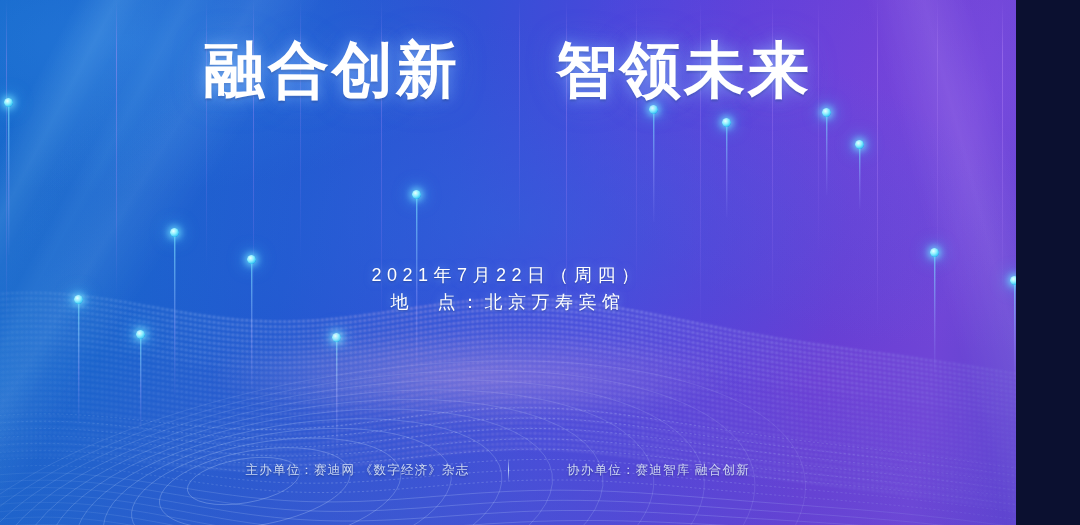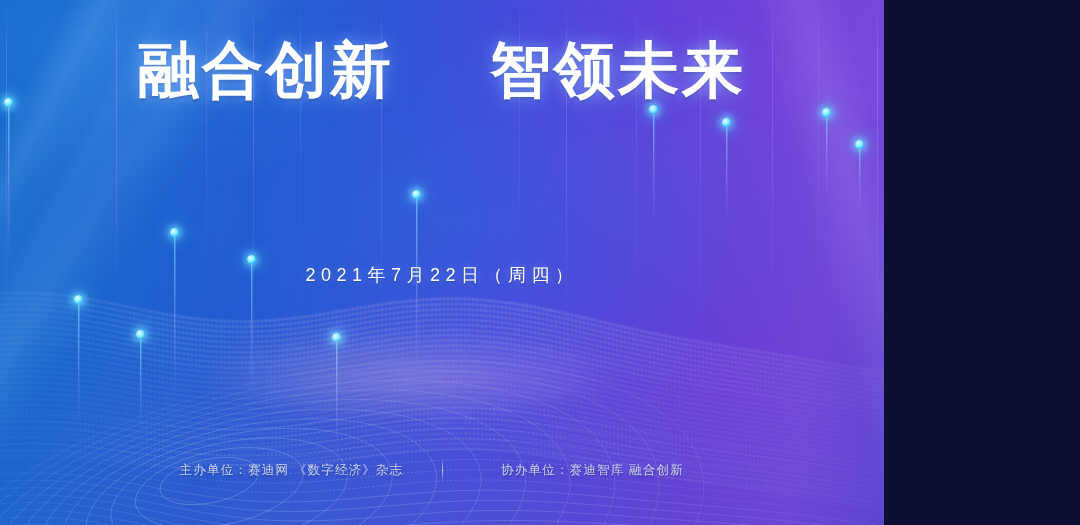--- a/index.html
+++ b/index.html
@@ -2,21 +2,21 @@
 <html><head>
 <meta charset="utf-8">
 <style>
   html, body {
     margin: 0;
     padding: 0;
     background: #0b1030;
   }
   #poster {
     position: relative;
-    width: 884px;
+    width: 1016px;
     height: 525px;
     overflow: hidden;
     font-family: "Liberation Sans", "DejaVu Sans", sans-serif;
     background: #0369a1;
     user-select: none;
   }
 
   
   .bg-base {
     position: absolute;
@@ -368,20 +368,21 @@
   <div class="wave-glow"></div>
 
   <div class="content">
     <div class="headline">
       <span>融合创新</span><span class="gap"></span><span>智领未来</span>
     </div>
 
 
     <div class="meta">
       <div class="meta-date">2021年7月22日（周四）</div>
+      <div class="meta-place">地　点：北京万寿宾馆</div>
     </div>
 
     <div class="footer">
       <div class="footer-item footer-host">主办单位：赛迪网 《数字经济》杂志</div>
       <div class="footer-sep"></div>
       <div class="footer-item footer-co">协办单位：赛迪智库 融合创新</div>
     </div>
   </div>
 
 </div>

